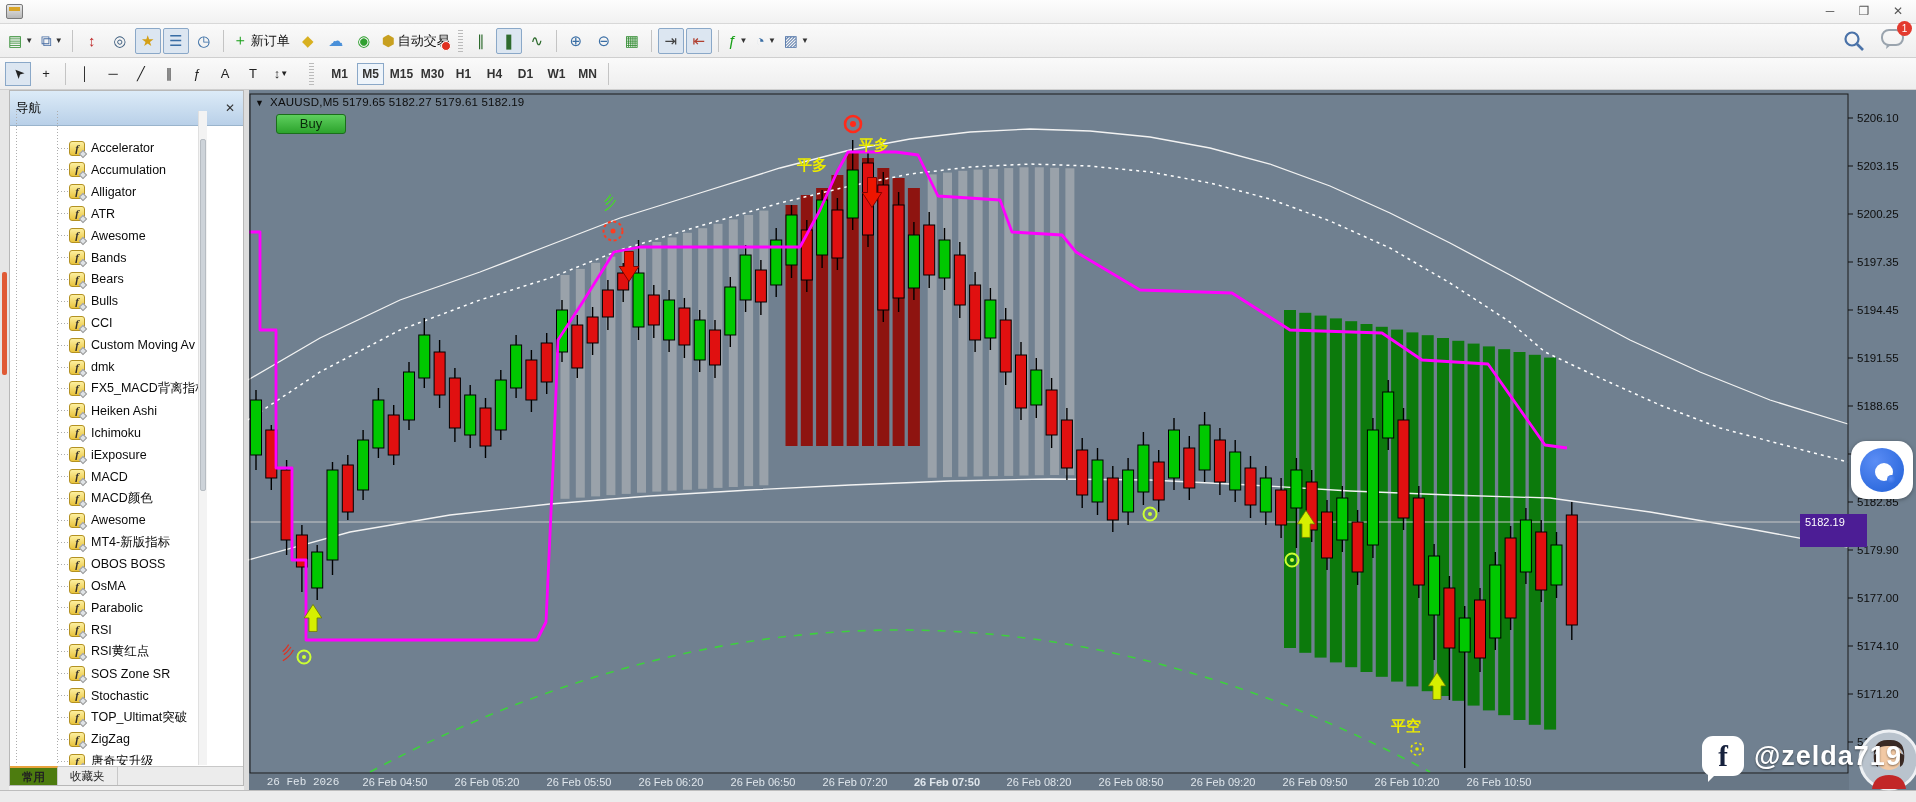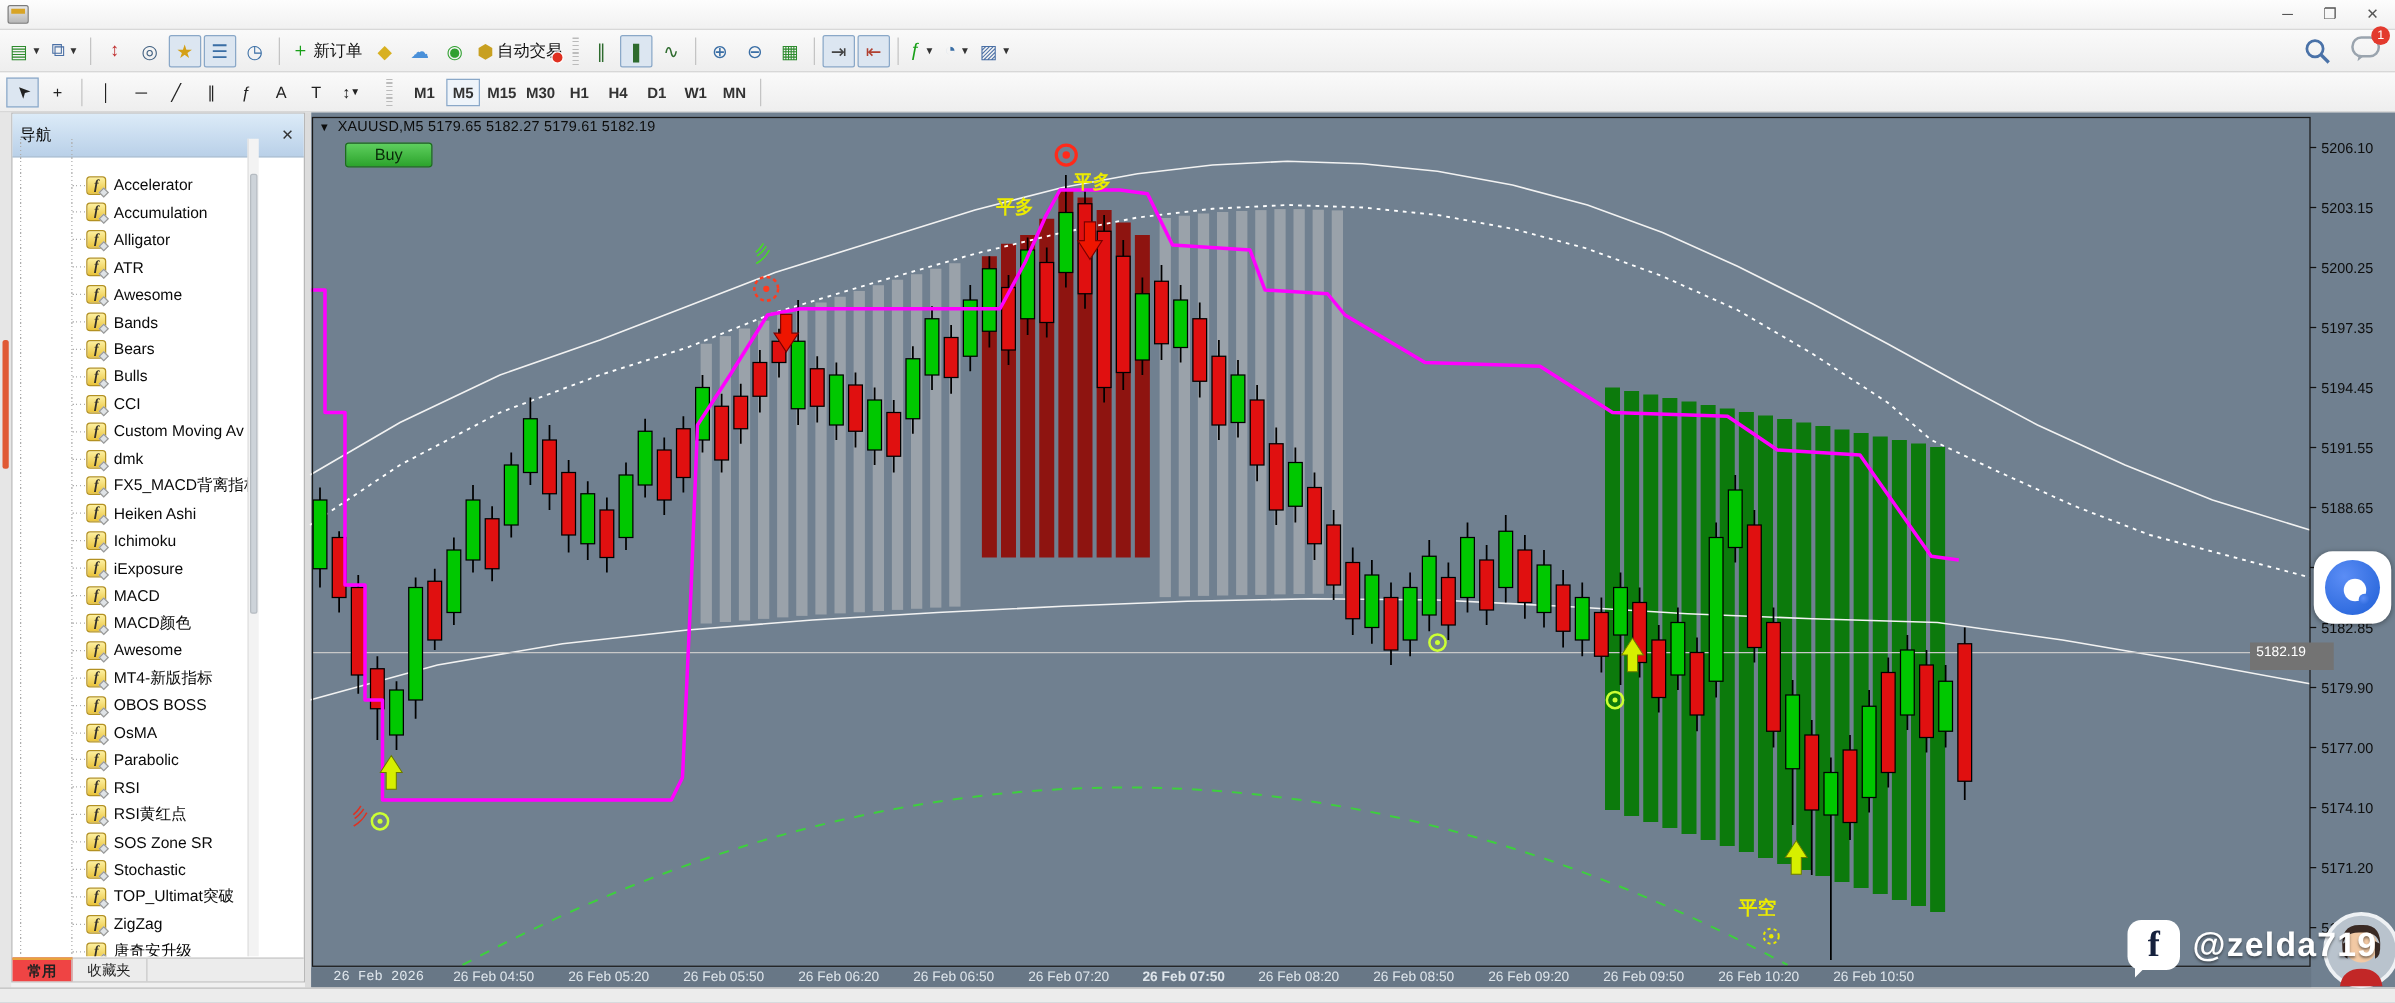--- a/index.html
+++ b/index.html
@@ -75,37 +75,37 @@
             font-size:11px; color:#33302a; text-align:center; line-height:13px; flex:0 0 16px; }
   .f-icon i { position:absolute; right:-2px; bottom:-2px; width:6px; height:6px;
             background:#dfe3e6; border:1px solid #9a9a9a; transform:rotate(45deg); }
   .nav-scroll { position:absolute; right:36px; top:20px; width:9px; bottom:20px;
             background:#f3f3f3; border-left:1px solid #e0e0e0; }
   .nav-thumb { position:absolute; left:1px; right:1px; top:28px; height:352px;
             background:#cdd3d9; border:1px solid #b6bcc2; border-radius:2px; }
   .nav-tabs { position:absolute; left:0; bottom:0; height:19px; right:0; background:#ececec;
             border-top:1px solid #c8c8c8; display:flex; font-size:11.5px; }
   .nav-tab { padding:2px 12px; color:#222; border-right:1px solid #c8c8c8; }
-  .nav-tab.active { background:#ef4444; font-weight:bold; border-top:2px solid #e8a33d;
+  .nav-tab.active { background:#4d7c0f; font-weight:bold; border-top:2px solid #e8a33d;
             margin-top:-1px; }
 
   
   .chart-zone { position:absolute; left:249px; top:90px; width:1667px; height:700px;
                 background:#708090; }
   .splitter { position:absolute; left:244px; top:90px; width:5px; height:700px; background:#dcdcdc; }
   #chart-svg { position:absolute; left:0; top:0; }
   .ohlc-line { position:absolute; left:255px; top:96px; font-size:11.5px; color:#0c0c0c;
                letter-spacing:.2px; }
   .ohlc-line .tri { font-size:9px; margin-right:6px; }
   .buy-btn { position:absolute; left:276px; top:114px; width:70px; height:20px;
              background:linear-gradient(#5ecf5e,#2ca32c); border:1px solid #1b6e1b;
              border-radius:3px; text-align:center; line-height:18px; font-size:13px;
              color:#0a2a0a; }
-  .price-box { position:absolute; left:1800px; top:514px; width:67px; height:22px;
-             background:#737373; color:#fff; font-size:11px; line-height:17px; padding-left:5px; }
+  .price-box { position:absolute; left:1800px; top:514px; width:67px; height:33px;
+             background:#4c1d95; color:#fff; font-size:11px; line-height:17px; padding-left:5px; }
   .time-strip { position:absolute; left:249px; top:774px; width:1600px; height:16px;
              background:#687786; }
   .time-label { position:absolute; top:2px; transform:translateX(-50%); font-size:11px;
              color:#dfe6ec; white-space:nowrap; }
   .status-bar { position:absolute; left:0; top:790px; width:1916px; height:12px;
              background:#ececec; border-top:1px solid #bdbdbd; }
 
   
   .assist { position:absolute; left:1851px; top:441px; width:62px; height:58px; background:#fff;
             border-radius:15px; box-shadow:0 1px 4px rgba(0,0,0,.35); }

